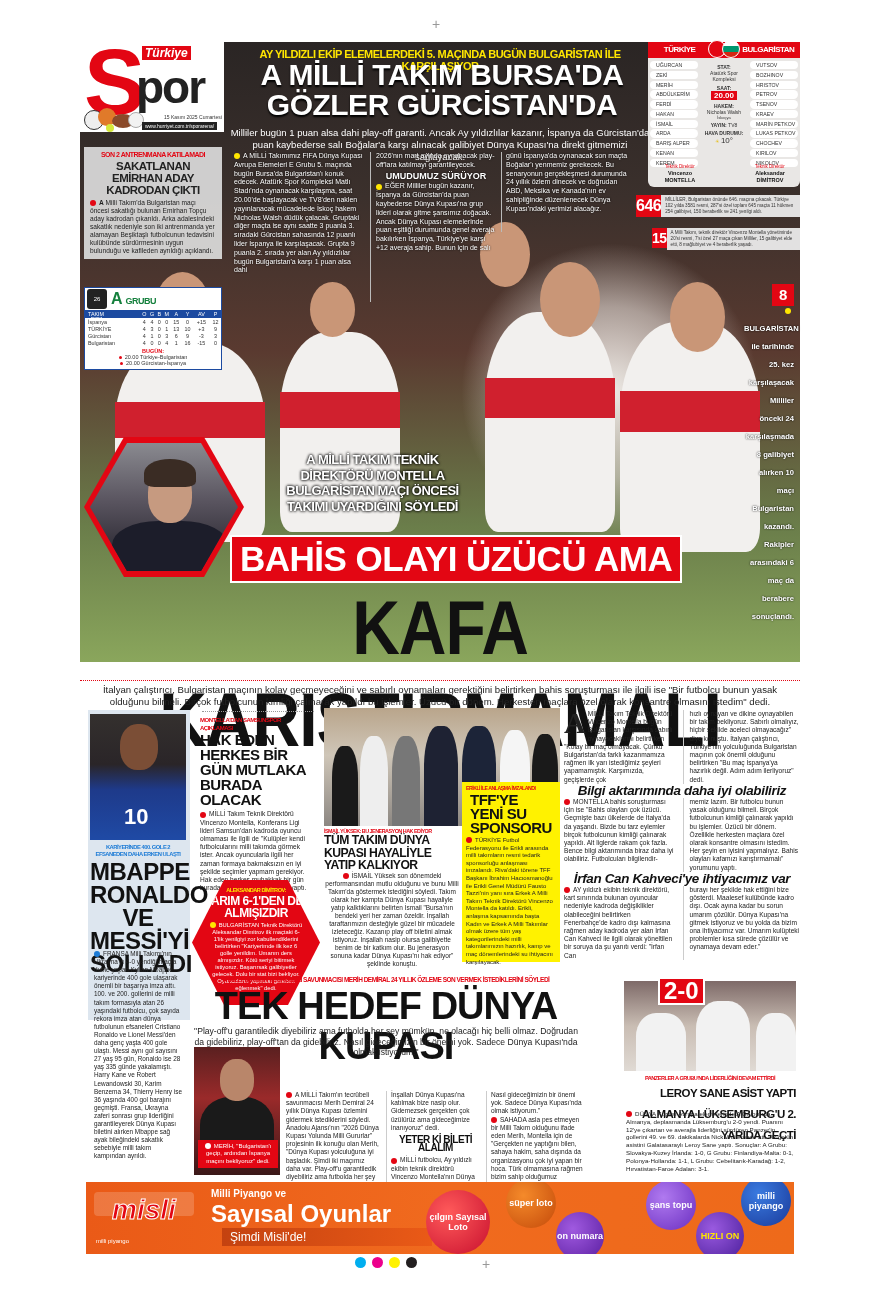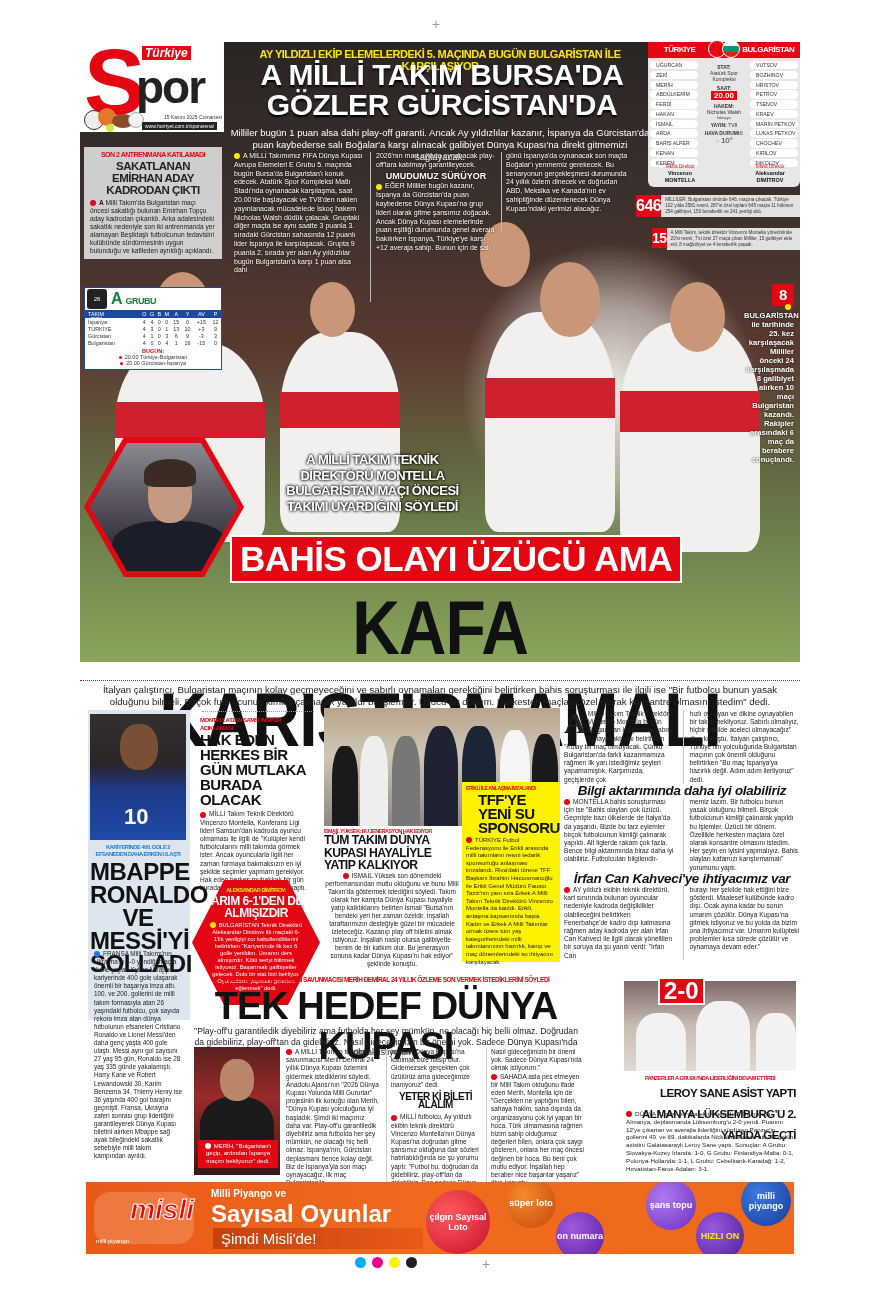--- a/index.html
+++ b/index.html
@@ -51,21 +51,21 @@
 .lineup .flags{position:absolute;left:60px;top:-2px;width:34px;height:20px}
 .flag{position:absolute;width:18px;height:18px;border-radius:50%;border:1px solid #fff}
 .lineup ul{list-style:none;position:absolute;top:19px;width:48px}
 .lineup li{background:#fff;border-radius:5px;height:8.4px;margin-bottom:1.4px;font-size:5.2px;line-height:8.4px;padding-left:6px;color:#333}
 .lineup .mid{position:absolute;left:52px;top:22px;width:48px;text-align:center;font-size:5px;color:#333}
 .lineup .time{background:#e30613;color:#fff;font-size:8px;font-weight:bold;display:inline-block;padding:0 3px}
 .lineup .coach{position:absolute;top:121px;width:60px;font-size:5.5px;text-align:center;line-height:7px}
 .stat{position:absolute;display:flex;align-items:flex-start}
 .stat .num{background:#e30613;color:#fff;font-weight:bold;text-align:center}
 .stat .txt{background:rgba(235,235,235,0.95);font-size:4.6px;line-height:6px;padding:2px 4px;color:#333}
-.bulg{position:absolute;right:6px;top:260px;width:50px;color:#fff;font-size:7.6px;line-height:9px;text-align:right;font-weight:bold;text-shadow:0 0 2px #000}
+.bulg{position:absolute;right:6px;top:260px;width:50px;color:#fff;font-size:7.6px;line-height:18px;text-align:right;font-weight:bold;text-shadow:0 0 2px #000}
 .coachhex{position:absolute;left:4px;top:395px;width:160px;height:140px;background:#e30613;clip-path:polygon(25% 0,75% 0,100% 50%,75% 100%,25% 100%,0 50%)}
 .coachhex .inner{position:absolute;left:6px;top:6px;right:6px;bottom:6px;background:linear-gradient(180deg,#8a8a90 0%,#5a5560 45%,#1e1c25 100%);clip-path:polygon(25% 0,75% 0,100% 50%,75% 100%,25% 100%,0 50%)}
 .coachhex .face{position:absolute;left:58px;top:24px;width:44px;height:56px;border-radius:45%;background:#c69a80}
 .coachhex .hair{position:absolute;left:54px;top:16px;width:52px;height:28px;border-radius:50% 50% 20% 20%;background:#3a2c24}
 .coachhex .suit{position:absolute;left:22px;top:78px;width:116px;height:60px;border-radius:40% 40% 0 0;background:#1c1d2a}
 .coachcap{position:absolute;left:200px;top:410px;width:185px;text-align:center;color:#fff;font-size:13px;line-height:15.5px;text-shadow:0 0 3px #000,0 0 3px #000}
 .bahis{position:absolute;left:150px;top:493px;background:#e30613;padding:2px 8px;color:#fff;font-size:35px;line-height:40px;border:2px solid #fff}
 .kafa{position:absolute;left:0;top:540px;width:720px;text-align:center;font-size:66px;line-height:80px;color:#111;letter-spacing:-1px;transform:scaleY(1.15);transform-origin:top}
 .quote{position:absolute;left:0;top:622px;width:720px;text-align:center;font-size:12.5px;color:#111}
 .dots{position:absolute;left:0;top:638px;width:720px;border-top:1px dotted #e30613}
@@ -83,53 +83,53 @@
 .headline{font-size:15px;line-height:15px;color:#111}
 .ruler{position:absolute;left:122px;top:669px;width:112px;height:4px;border-top:1px dotted #999}
 .dimitrov{position:absolute;left:112px;top:838px;width:128px;height:125px;background:#e30613;clip-path:polygon(25% 0,75% 0,100% 50%,75% 100%,25% 100%,0 50%);color:#fff;text-align:center}
 .dimitrov .k{color:#ffe600;font-size:5.6px;margin-top:7px}
 .dimitrov h3{font-size:12px;line-height:12px;margin:2px 0 3px}
 .dimitrov .t{font-size:5.8px;line-height:7px;padding:0 16px}
 .photoTFF{position:absolute;left:244px;top:666px;width:236px;height:118px;background:linear-gradient(180deg,#b9a58b 0%,#cfc6b8 40%,#8c8782 100%)}
 .person{position:absolute;bottom:0;border-radius:40% 40% 0 0}
 .tff{position:absolute;left:382px;top:740px;width:98px;height:180px;background:#fff200;padding:3px 4px}
 .tff .k{font-size:5.2px;color:#e30613;font-weight:bold}
-.tff h3{font-size:15px;line-height:14px;color:#111;margin:2px 12px}
+.tff h3{font-size:15px;line-height:14px;color:#111;margin:2px 4px}
 .tff .t{font-size:6px;line-height:7.6px;color:#222}
 .ismail{position:absolute;left:244px;top:786px;width:136px}
 .ismail .k{font-size:5.4px;color:#e30613;font-weight:bold}
 .ismail h3{font-size:12.2px;line-height:12.5px;color:#111}
 .ismail .t{font-size:6.5px;line-height:8px;color:#222;text-align:center}
 .rightart{position:absolute;left:484px;top:668px;width:236px;font-size:6.6px;line-height:8.2px;color:#222}
 .dropcap{float:left;font-size:30px;line-height:26px;font-weight:bold;margin-right:2px;font-family:"Liberation Serif",serif}
 .sub{font-style:italic;font-weight:bold;font-size:13.4px;text-align:center;color:#111;margin:3px 0;letter-spacing:-0.3px}
 .tcols{display:flex;gap:8px}
 .tcols > div{flex:1}
 .tcols > div + div{border-left:1px solid #ccc;padding-left:6px}
 
 .merih-k{position:absolute;left:112px;top:934px;width:388px;text-align:center;font-size:6.5px;color:#e30613;font-weight:bold}
 .merih-h{position:absolute;left:112px;top:944px;width:388px;text-align:center;font-size:38px;line-height:40px;color:#111;letter-spacing:-1px}
 .merih-q{position:absolute;left:112px;top:984px;width:388px;text-align:center;font-size:8.6px;line-height:10.6px;color:#222}
 .merih-photo{position:absolute;left:114px;top:1005px;width:86px;height:128px;background:linear-gradient(180deg,#5a2020 0%,#9a2a2a 40%,#3a1818 100%)}
 .merih-photo .face{position:absolute;left:26px;top:12px;width:34px;height:42px;border-radius:45%;background:#b9866a}
 .merih-photo .body{position:absolute;left:6px;top:50px;width:74px;height:70px;border-radius:40% 40% 0 0;background:#1a1a1a}
 .merih-cap{position:absolute;left:118px;top:1098px;width:80px;background:#e30613;color:#fff;font-size:6px;line-height:7.4px;text-align:center;padding:3px}
-.bcol{position:absolute;top:1006px;font-size:6.5px;line-height:8.2px;color:#222}
+.bcol{position:absolute;top:1049px;font-size:6.5px;line-height:8.2px;color:#222}
 .ger{position:absolute;left:540px;top:935px;width:180px;height:208px}
 .ger .photo{position:absolute;left:4px;top:4px;width:172px;height:90px;background:linear-gradient(180deg,#7e6a68 0%,#c9bdb3 50%,#e0dad4 100%)}
 .ger .score{position:absolute;left:38px;top:0px;background:#e30613;color:#fff;font-size:24px;font-weight:bold;padding:0 4px;border:2px solid #fff;line-height:24px}
 .ger .k{position:absolute;left:4px;top:98px;width:172px;text-align:center;font-size:5.6px;color:#e30613;font-weight:bold}
 .ger h3{position:absolute;left:4px;top:106px;width:172px;text-align:right;font-size:11.5px;line-height:21px;color:#111}
 .ger .t{position:absolute;left:6px;top:133px;width:168px;font-size:6.2px;line-height:7.8px;color:#222}
 .ad{position:absolute;left:6px;top:1140px;width:708px;height:72px;background:linear-gradient(90deg,#ea5a17 0%,#f06a1e 50%,#ee6a1a 100%);overflow:hidden}
-.ad .misli{position:absolute;left:8px;top:10px;background:rgba(255,255,255,0.18);border-radius:16px;width:100px;height:52px;color:#e30613;font-size:28px;font-style:italic;font-weight:bold;text-align:right;line-height:36px;-webkit-text-stroke:1px #fff}
+.ad .misli{position:absolute;left:8px;top:10px;background:rgba(255,255,255,0.18);border-radius:4px;width:100px;height:24px;color:#e30613;font-size:28px;font-style:italic;font-weight:bold;text-align:center;line-height:36px;-webkit-text-stroke:1px #fff}
 .ad .mp{position:absolute;left:10px;top:56px;color:#fff;font-size:6px}
 .ad .l1{position:absolute;left:125px;top:6px;color:#fff;font-size:10px;font-weight:bold}
 .ad .l2{position:absolute;left:125px;top:18px;color:#fff;font-size:24px;font-weight:bold}
-.ad .l3{position:absolute;left:127px;top:46px;width:210px;background:linear-gradient(90deg,#c44210,#ea5a17);color:#fff;font-size:15px;padding:2px 8px}
+.ad .l3{position:absolute;left:136px;top:46px;width:210px;background:linear-gradient(90deg,#c44210,#ea5a17);color:#fff;font-size:12px;padding:2px 8px}
 .orb{position:absolute;border-radius:50%;color:#fff;font-weight:bold;text-align:center;font-size:9px;display:flex;align-items:center;justify-content:center;line-height:10px}
 .cmyk{position:absolute;top:1257px;display:flex;gap:6px;left:355px}
 .cmyk span{width:11px;height:11px;border-radius:50%;display:block}
 .regmark{position:absolute;color:#999;font-size:14px}
 </style>
 </head>
 <body>
 
 <div class="regmark" style="left:432px;top:16px">+</div>
 

